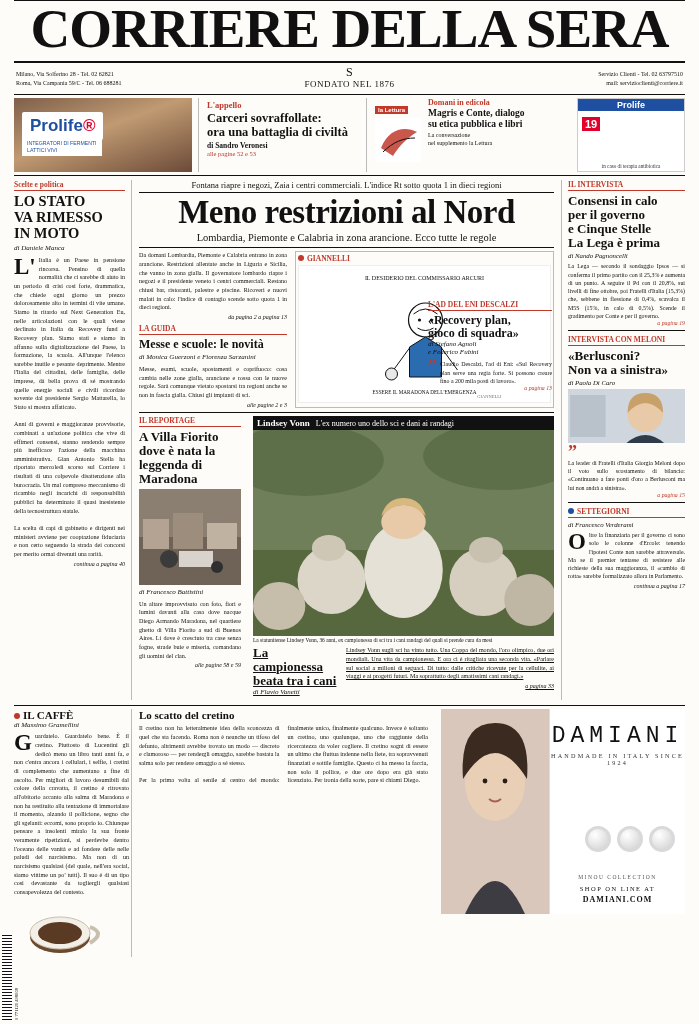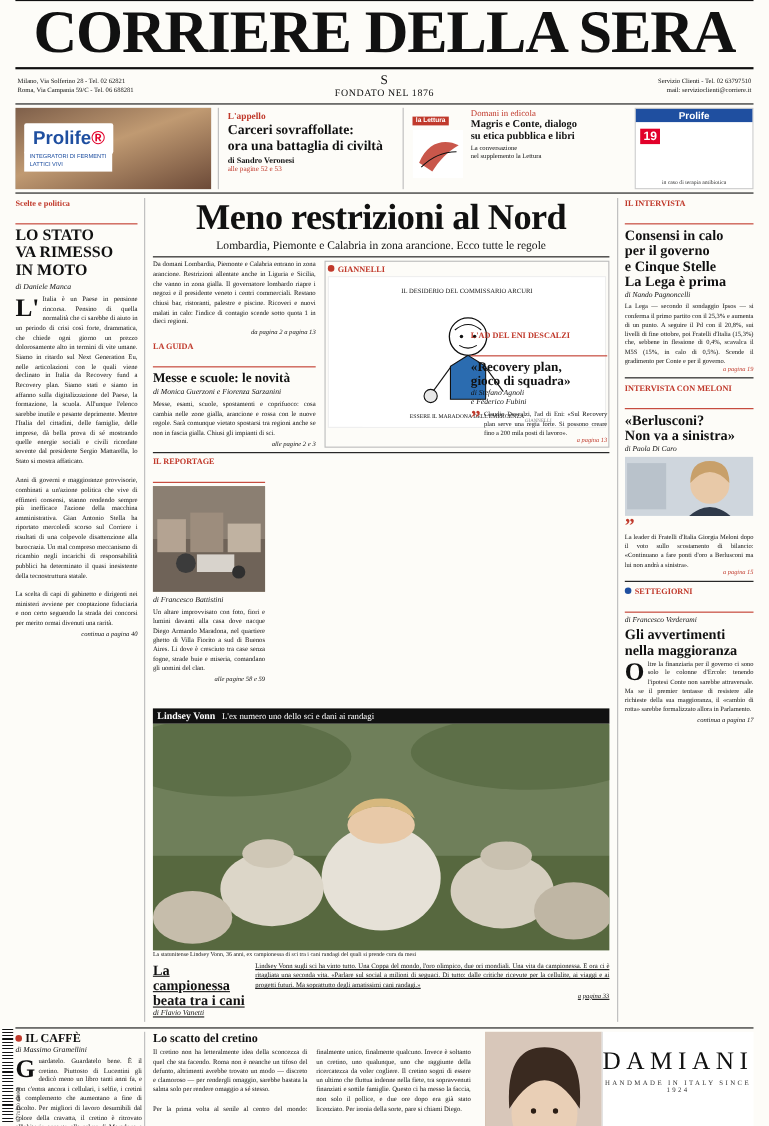--- a/index.html
+++ b/index.html
@@ -62,38 +62,38 @@
   .promo-mid .kicker { color:#c0392b; font-weight:bold; font-size:8.5px; }
   .promo-mid h3 { margin:1px 0; font-size:12.5px; line-height:1.12; font-weight:bold; }
   .promo-mid .by { font-size:7.5px; font-weight:bold; margin-top:2px; }
   .promo-mid .pg { font-size:6.5px; color:#c0392b; }
   .promo-right { width:198px; display:flex; gap:5px; padding-left:2px; }
   .promo-right .lect { width:48px; position:relative; }
   .lect-badge { background:#c0392b; color:#fff; font-family:"Liberation Sans",sans-serif;
     font-size:6px; font-weight:bold; padding:1px 3px; display:inline-block; }
   .lect-art { width:46px; height:44px; margin-top:2px; position:relative; overflow:hidden; }
   .promo-right .txt { flex:1; }
-  .promo-right .txt .kick { color:#c0392b; font-weight:normal; font-size:8px; }
+  .promo-right .txt .kick { color:#c0392b; font-weight:bold; font-size:8px; }
   .promo-right .txt h4 { margin:1px 0; font-size:9.5px; line-height:1.15; }
   .promo-right .txt p { margin:2px 0 0; font-size:6px; line-height:1.3; }
   .promo-ad { width:108px; border:.8px solid #ccc; position:relative; background:#fff; }
   .promo-ad .top { background:#1f4fa0; color:#fff; font-family:"Liberation Sans",sans-serif;
      font-size:9px; font-weight:bold; text-align:center; padding:1px 0;}
   .promo-ad .pct { position:absolute; left:4px; top:18px; background:#e2002a; color:#fff;
      font-family:"Liberation Sans",sans-serif; font-size:11px; font-weight:bold; padding:1px 3px;}
   .promo-ad .cap { position:absolute; bottom:2px; left:0; right:0; text-align:center; font-size:5.2px; color:#333;}
 
   
   .main { display:flex; gap:0; margin-top:4px; }
   .col-l { width:118px; padding-right:6px; border-right:.8px solid #bbb; }
   .col-c { flex:1; padding:0 7px; }
   .col-r { width:124px; padding-left:6px; border-left:.8px solid #bbb; }
 
   .sec-label { font-size:7.5px; color:#c0392b; font-weight:bold; border-bottom:.8px solid #c0392b;
-     padding-bottom:14px; margin-bottom:3px; font-family:"Liberation Serif",serif;}
+     padding-bottom:1px; margin-bottom:3px; font-family:"Liberation Serif",serif;}
   .hl { font-size:14.5px; font-weight:bold; line-height:1.1; margin:0 0 2px 0; }
   .byline { font-size:7px; font-style:italic; margin:0 0 4px 0; }
   .body-txt { font-size:6.1px; line-height:1.42; text-align:justify; hyphens:auto; }
   .dropcap::first-letter {
     float:left; font-size:23px; line-height:.82; font-weight:bold; padding:2px 3px 0 0;
   }
   .cont { font-style:italic; font-size:6px; text-align:right; margin-top:2px; }
 
   
   .topline { font-size:8.5px; text-align:center; border-bottom:.8px solid #111; padding-bottom:2px; margin-bottom:3px;}
@@ -124,21 +124,21 @@
   .b-l { width:118px; padding-right:2px; border-right:.8px solid #bbb;}
   .b-c { flex:1; padding:0 7px; }
   .b-r { width:250px; padding-left:6px; }
   .caffe-h { font-size:11px; font-weight:bold; }
   .caffe-by { font-size:7px; font-style:italic; margin-bottom:3px;}
   .coffee { height:60px; position:relative; }
 
   .scatto-h { font-size:11px; font-weight:bold; margin-bottom:3px; }
 
   .dam { background:#fff; height:205px; position:relative; border-left:.8px solid #ddd;}
-  .dam .brand { text-align:center; font-size:23px; letter-spacing:5px; font-family:Liberation Serif, serif; margin-top:14px;}
+  .dam .brand { text-align:center; font-size:23px; letter-spacing:5px; font-family:Liberation Mono, monospace; margin-top:14px;}
   .dam .sub { text-align:center; font-size:6.2px; letter-spacing:2.2px; margin-top:3px; color:#333;}
   .dam .shop { position:absolute; bottom:22px; width:100%; text-align:center; font-size:6.5px; letter-spacing:1.5px;}
   .dam .site { position:absolute; bottom:10px; width:100%; text-align:center; font-size:8px; font-weight:bold; letter-spacing:1px;}
   .dam .coll { position:absolute; bottom:34px; width:100%; text-align:center; font-size:5.5px; letter-spacing:1.5px; color:#555;}
 
   .barcode { position:absolute; left:2px; bottom:4px; width:10px; height:86px;
      background:repeating-linear-gradient(0deg,#111 0 1px,#fff 1px 3px); }
   .barcode-txt { position:absolute; left:14px; bottom:4px; font-size:4.6px; writing-mode:vertical-rl; transform:rotate(180deg);}
 
   .portrait { background:linear-gradient(180deg,#d9c3b0,#a9806a); }
@@ -224,20 +224,21 @@
       <div class="byline">di Daniele Manca</div>
       <div class="body-txt dropcap" style="white-space:pre-line">L'Italia è un Paese in pensione rincorsa. Pensino di quella normalità che ci sarebbe di aiuto in un periodo di crisi così forte, drammatica, che chiede ogni giorno un prezzo dolorosamente alto in termini di vite umane. Siamo in ritardo sul Next Generation Eu, nelle articolazioni con le quali viene declinato in Italia da Recovery fund a Recovery plan. Siamo stati e siamo in affanno sulla digitalizzazione del Paese, la formazione, la scuola. All'unque l'elenco sarebbe inutile e pesante deprimente. Mentre l'Italia del cittadini, delle famiglie, delle imprese, dà bella prova di sé mostrando quelle energie sociali e civili ricordate sovente dal presidente Sergio Mattarella, lo Stato si mostra affaticato.
 
 Anni di governi e maggioranze provvisorie, combinati a un'azione politica che vive di effimeri consensi, stanno rendendo sempre più inefficace l'azione della macchina amministrativa. Gian Antonio Stella ha riportato mercoledì scorso sul Corriere i risultati di una colpevole disattenzione alla burocrazia. Un mal compreso meccanismo di ricambio negli incarichi di responsabilità pubblici ha determinato il quasi inesistente della tecnostruttura statale.
 
 La scelta di capi di gabinetto e dirigenti nei ministeri avviene per cooptazione fiduciaria e non certo seguendo la strada dei concorsi per merito ormai divenuti una rarità.</div>
       <div class="cont">continua a pagina 40</div>
     </div>
 
     <div class="col-c">
+      <div class="topline">Fontana riapre i negozi, Zaia i centri commerciali. L'indice Rt sotto quota 1 in dieci regioni</div>
       <div class="maintitle">Meno restrizioni al Nord</div>
       <div class="subtitle">Lombardia, Piemonte e Calabria in zona arancione. Ecco tutte le regole</div>
       <div class="rule-thin"></div>
 
       <div style="display:flex; gap:8px; margin-top:3px;">
         <div style="width:148px;">
           <div class="body-txt">Da domani Lombardia, Piemonte e Calabria entrano in zona arancione. Restrizioni allentate anche in Liguria e Sicilia, che vanno in zona gialla. Il governatore lombardo riapre i negozi e il presidente veneto i centri commerciali. Restano chiusi bar, ristoranti, palestre e piscine. Ricoveri e nuovi malati in calo: l'indice di contagio scende sotto quota 1 in dieci regioni.</div>
           <div class="cont">da pagina 2 a pagina 13</div>
           <div class="sec-label" style="margin-top:4px">LA GUIDA</div>
           <div style="font-size:12px;font-weight:bold;line-height:1.1;margin:2px 0">Messe e scuole: le novità</div>
@@ -265,23 +266,27 @@
               <circle cx="62" cy="108" r="6" fill="#e8e8e8" stroke="#111"></circle>
               <text x="95" y="128" font-size="5.2" text-anchor="middle" fill="#111" font-family="Liberation Serif, serif">ESSERE IL MARADONA DELL'EMERGENZA</text>
               <text x="172" y="132" font-size="4.5" text-anchor="end" fill="#777">GIANNELLI</text>
             </svg>
           </div>
         </div>
       </div>
 
       <div class="rule-thin" style="margin:4px 0 3px"></div>
 
-      <div style="display:flex; gap:23px;flex-direction:column;">
+      <div style="display:flex; gap:12px;">
         <div style="width:102px">
           <div class="sec-label">IL REPORTAGE</div>
+          <div style="font-size:13px;font-weight:bold;line-height:1.08">A Villa Fiorito
+dove è nata
+la leggenda
+di Maradona</div>
           <div style="height:96px;margin:3px 0;position:relative;overflow:hidden;background:#7a6a5a">
             <svg width="100%" height="96" viewBox="0 0 102 96" preserveAspectRatio="none">
               <rect width="102" height="96" fill="#8b7f72"></rect>
               <rect y="48" width="102" height="48" fill="#6f6358"></rect>
               <rect x="4" y="30" width="26" height="30" fill="#b4a392"></rect>
               <rect x="34" y="24" width="30" height="36" fill="#9d8d7d"></rect>
               <rect x="68" y="34" width="30" height="26" fill="#c0b2a1"></rect>
               <circle cx="30" cy="70" r="9" fill="#3b3b3b"></circle>
               <rect x="40" y="62" width="34" height="16" fill="#d8d3cc"></rect>
               <circle cx="78" cy="78" r="6" fill="#2f2f2f"></circle>
@@ -358,22 +363,20 @@
       <div class="quote-mark">”</div>
       <div class="r-body">La leader di Fratelli d'Italia Giorgia Meloni dopo il voto sullo scostamento di bilancio: «Continuano a fare ponti d'oro a Berlusconi ma lui non andrà a sinistra».</div>
       <div class="r-pg">a pagina 15</div>
 
       <div class="rule-thin" style="margin:4px 0"></div>
 
       <div class="sec-label">
         <span class="dot" style="background:#1f4fa0"></span><span>SETTEGIORNI</span>
       </div>
       <div class="r-by">di Francesco Verderami</div>
-      <div class="r-h" style="white-space:pre-line">Gli avvertimenti
-nella maggioranza</div>
       <div class="r-body dropcap">Oltre la finanziaria per il governo ci sono solo le colonne d'Ercole: tenendo l'ipotesi Conte non sarebbe attraversale. Ma se il premier tentasse di resistere alle richieste della sua maggioranza, il «cambio di rotta» sarebbe formalizzato allora in Parlamento.</div>
       <div class="cont">continua a pagina 17</div>
     </div>
   </div>
 
   <div style="position:absolute; left:428px; top:300px; width:124px;">
     <div class="sec-label">L'AD DEL ENI DESCALZI</div>
     <div style="font-size:12px;font-weight:bold;line-height:1.1;white-space:pre-line">«Recovery plan,
 gioco di squadra»</div>
     <div class="byline" style="white-space:pre-line">di Stefano Agnoli

